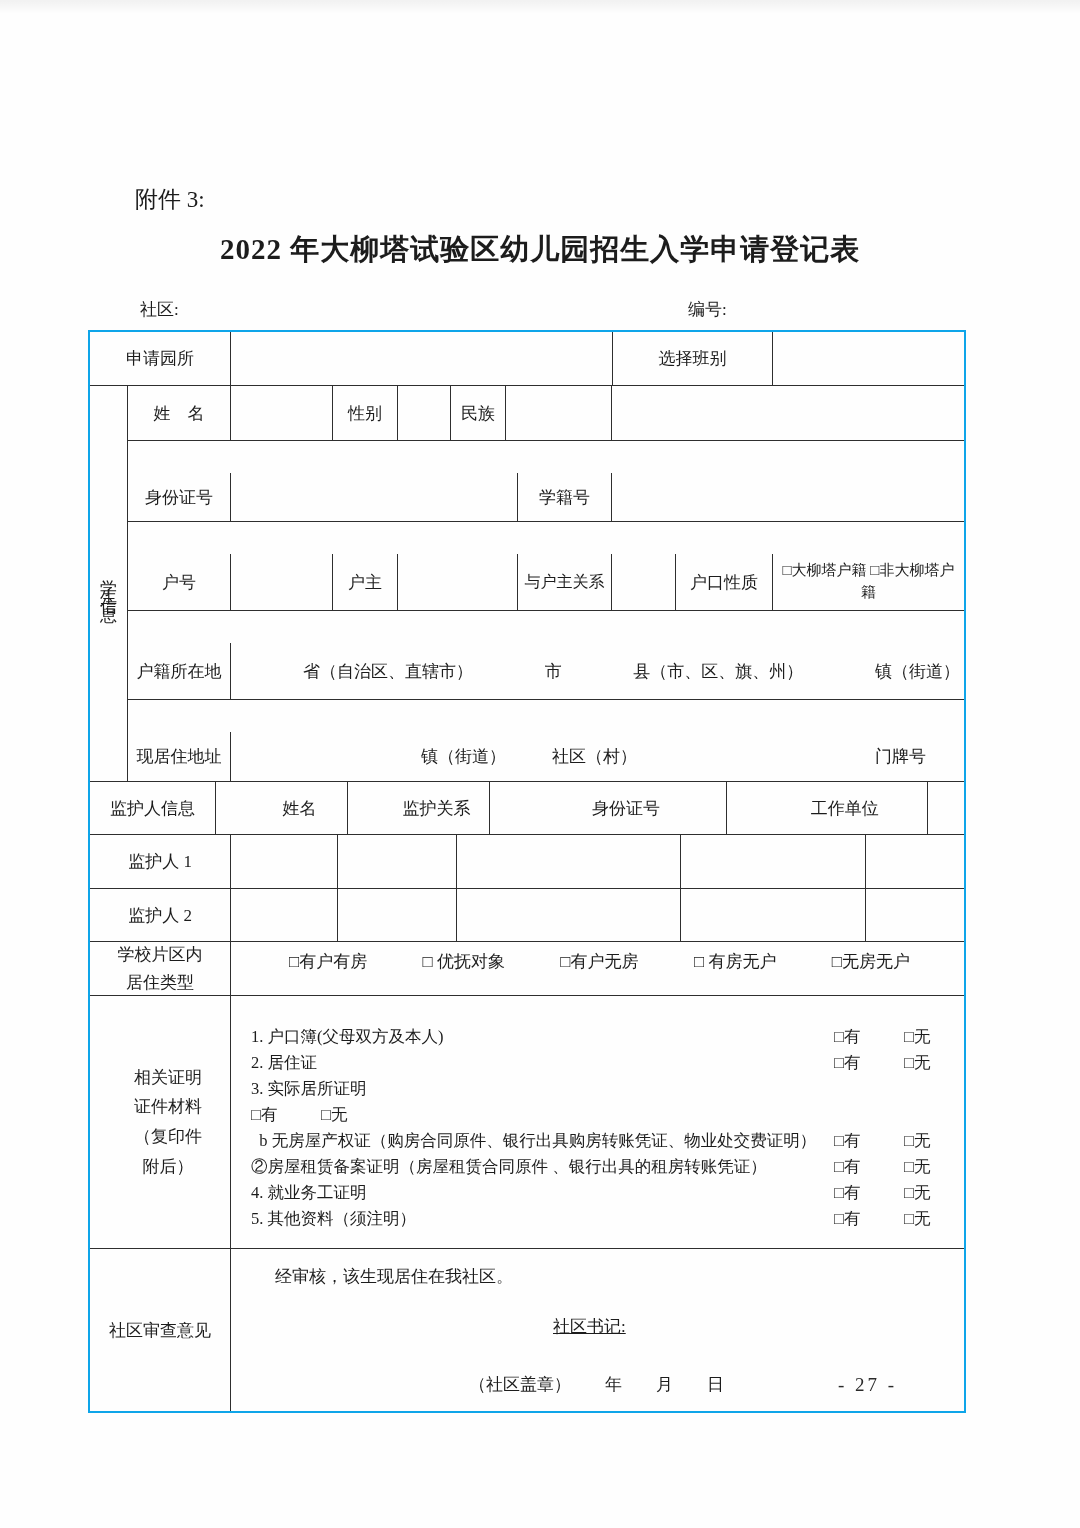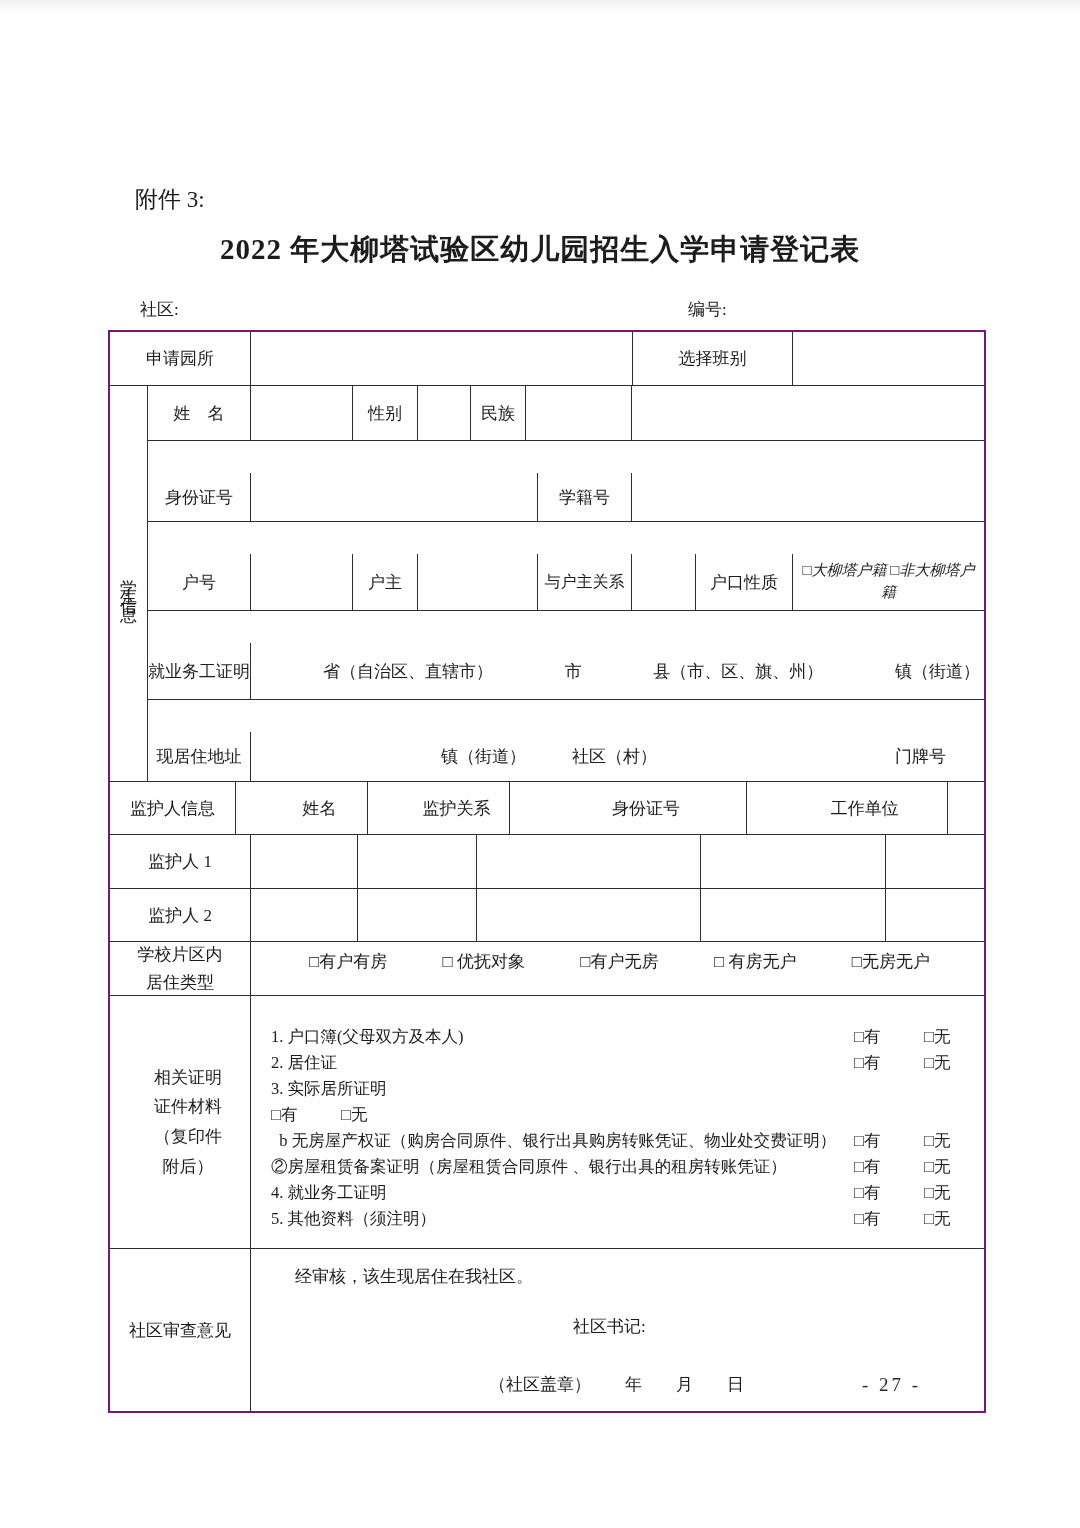--- a/index.html
+++ b/index.html
@@ -18,26 +18,26 @@
     position:absolute; left:0; top:0; right:0; height:14px;
     background:linear-gradient(180deg, rgba(0,0,0,0.05), rgba(0,0,0,0));
   }
   .attachment { position:absolute; left:135px; top:184px; font-size:23px; }
   .title {
     position:absolute; left:0; top:230px; width:100%;
     text-align:center; font-size:29px; font-weight:bold; letter-spacing:1px;
   }
   .community { position:absolute; left:140px; top:298px; font-size:17px; }
   .code { position:absolute; left:688px; top:298px; font-size:17px; }
-  .pagenum { position:absolute; left:838px; top:1374px; font-size:19px; letter-spacing:3px; color:#2a2a2a;margin-left:24px; }
+  .pagenum { position:absolute; left:838px; top:1374px; font-size:19px; letter-spacing:3px; color:#2a2a2a; }
 
   
   .tbl {
-    position:absolute; left:108px; top:330px; width:878px;
-    border:2px solid #701a75;
+    position:absolute; left:88px; top:330px; width:878px;
+    border:2px solid #0ea5e9;
     font-size:17px;
   }
   .trow { display:flex; border-bottom:1px solid #2e2e2e; }
   .trow.last { border-bottom:none; }
   .c {
     border-right:1px solid #2e2e2e;
     display:flex; align-items:center; justify-content:center;
     text-align:center; overflow:hidden;
   }
   .c.end { border-right:none; flex:1; }
@@ -68,21 +68,21 @@
   .srows .trow:last-child { border-bottom:none; }
 
   .w141 { width:141px; } .w382 { width:382px; } .w160 { width:160px; }
   .w103 { width:103px; } .w102 { width:102px; } .w65 { width:65px; }
   .w53 { width:53px; }  .w55 { width:55px; }  .w106 { width:106px; }
   .w161 { width:161px; } .w287 { width:287px; } .w94 { width:94px; }
   .w120 { width:120px; } .w64 { width:64px; }  .w97 { width:97px; }
   .w107 { width:107px; } .w119 { width:119px; } .w224 { width:224px; }
   .w185 { width:185px; }
 
-  .small { font-size:15px; line-height:1.45; padding:2px 4px;font-style:italic; }
+  .small { font-size:15px; line-height:1.45; padding:2px 4px; }
   .rel5 { font-size:16px; }
 
   
   .spread {
     justify-content:space-between;
     padding-left:72px; padding-right:4px;
   }
   .addr { justify-content:flex-start; padding-left:190px; }
   .addr .gap40 { margin-left:46px; }
   .addr .pushR { margin-left:auto; margin-right:38px; }
@@ -98,21 +98,21 @@
   .doc-label { flex-direction:column; justify-content:center; line-height:1.75;padding-left:16px; }
   .doc-content { flex-direction:column; align-items:stretch; justify-content:flex-start; padding:28px 18px 0 20px; }
   .doc-line { display:flex; height:26px; align-items:center; text-align:left; font-size:16.5px; }
   .doc-line .txt { flex:1; white-space:pre; text-align:left; }
   .yn-yes { width:42px; text-align:left; }
   .yn-no  { width:42px; margin-left:28px; text-align:left; }
 
   
   .review-content { position:relative; display:block; }
   .rv1 { position:absolute; left:44px; top:16px; }
-  .rv2 { position:absolute; left:322px; top:66px; }
+  .rv2 { position:absolute; left:322px; top:66px;text-decoration:underline; }
   .rv3 { position:absolute; left:238px; top:124px; white-space:pre; }
 
   .lbl2 { flex-direction:column; line-height:1.6; }
 </style>
 </head>
 <body>
 
 <div class="page">
 
   <div class="attachment">附件 3:</div>
@@ -153,21 +153,21 @@
           <div class="c w103">户号</div>
           <div class="c w102"></div>
           <div class="c w65">户主</div>
           <div class="c w120"></div>
           <div class="c w94 rel5">与户主关系</div>
           <div class="c w64"></div>
           <div class="c w97">户口性质</div>
           <div class="c end small">□大柳塔户籍 □非大柳塔户籍</div>
         </div>
         <div class="trow r5">
-          <div class="c w103">就业务工证明</div>
+          <div class="c w103">户籍所在地</div>
           <div class="c end spread">
             <span>省（自治区、直辖市）</span>
             <span>市</span>
             <span>县（市、区、旗、州）</span>
             <span>镇（街道）</span>
           </div>
         </div>
         <div class="trow r6">
           <div class="c w103">现居住地址</div>
           <div class="c end addr">

